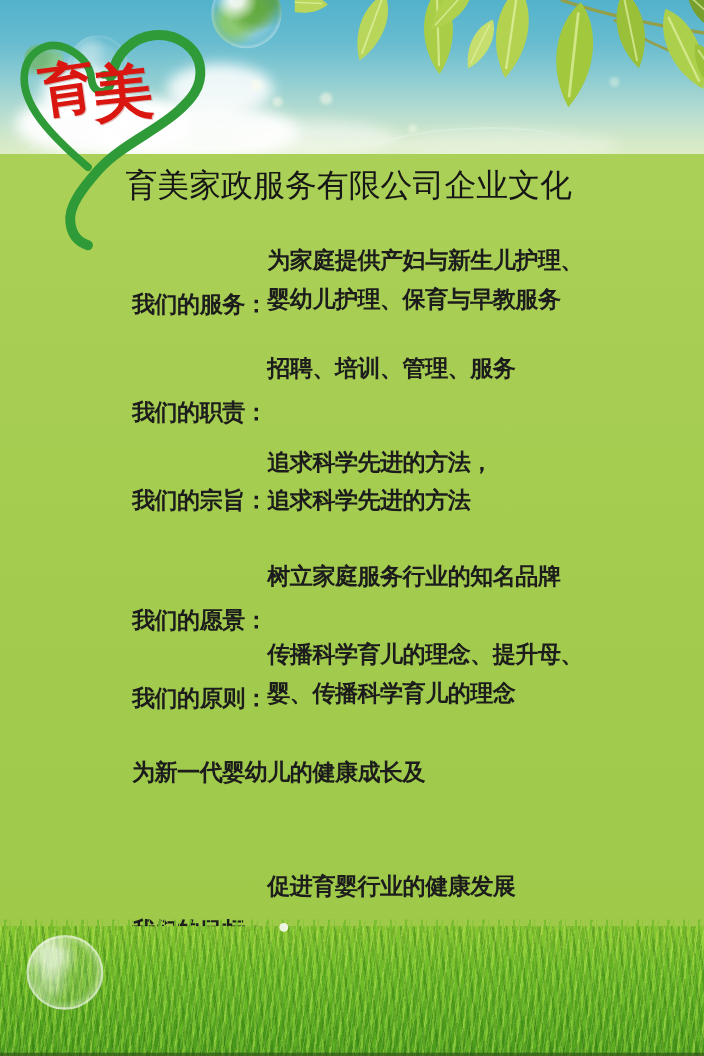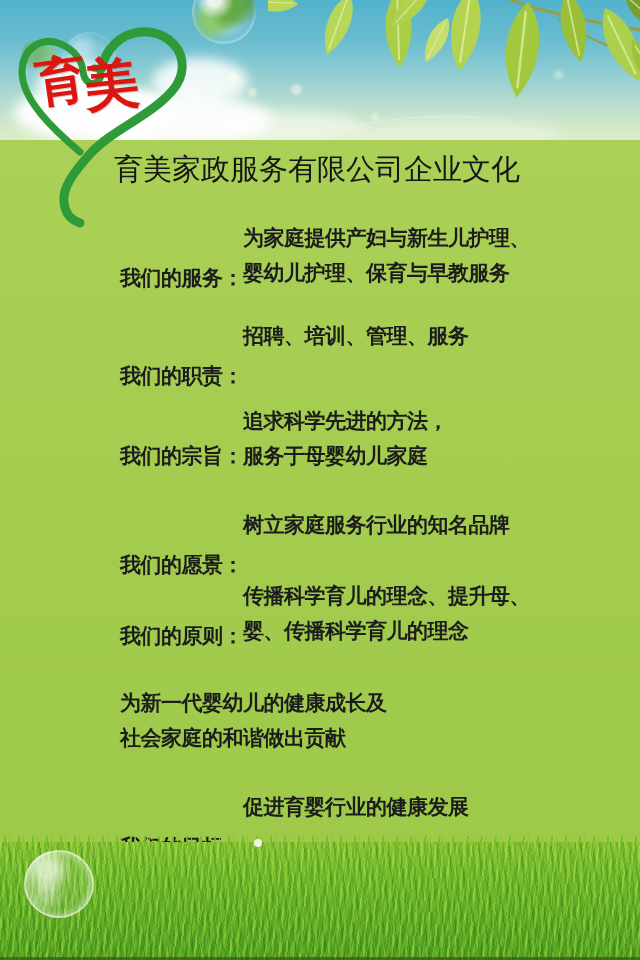--- a/index.html
+++ b/index.html
@@ -172,21 +172,21 @@
     <span class="label">我们的职责：</span>
     <div class="content">
       <div class="cline">招聘、培训、管理、服务</div>
     </div>
   </div>
 
   <div class="section sec3">
     <span class="label">我们的宗旨：</span>
     <div class="content">
       <div class="cline">追求科学先进的方法，</div>
-      <div class="cline">服务于母婴幼儿家庭</div>
+      <div class="cline">追求科学先进的方法</div>
     </div>
   </div>
 
   <div class="section sec4">
     <span class="label">我们的愿景：</span>
     <div class="content">
       <div class="cline">树立家庭服务行业的知名品牌</div>
     </div>
   </div>
 
@@ -194,21 +194,20 @@
     <span class="label">我们的原则：</span>
     <div class="content">
       <div class="cline">传播科学育儿的理念、提升母、</div>
       <div class="cline">婴、传播科学育儿的理念</div>
     </div>
   </div>
 
   <div class="section sec6">
     <div class="content">
       <div class="cline">为新一代婴幼儿的健康成长及</div>
-      <div class="cline">社会家庭的和谐做出贡献</div>
     </div>
   </div>
 
   <div class="section sec7">
     <span class="label">我们的目标：</span>
     <div class="content">
       <div class="cline">促进育婴行业的健康发展</div>
     </div>
   </div>
 

